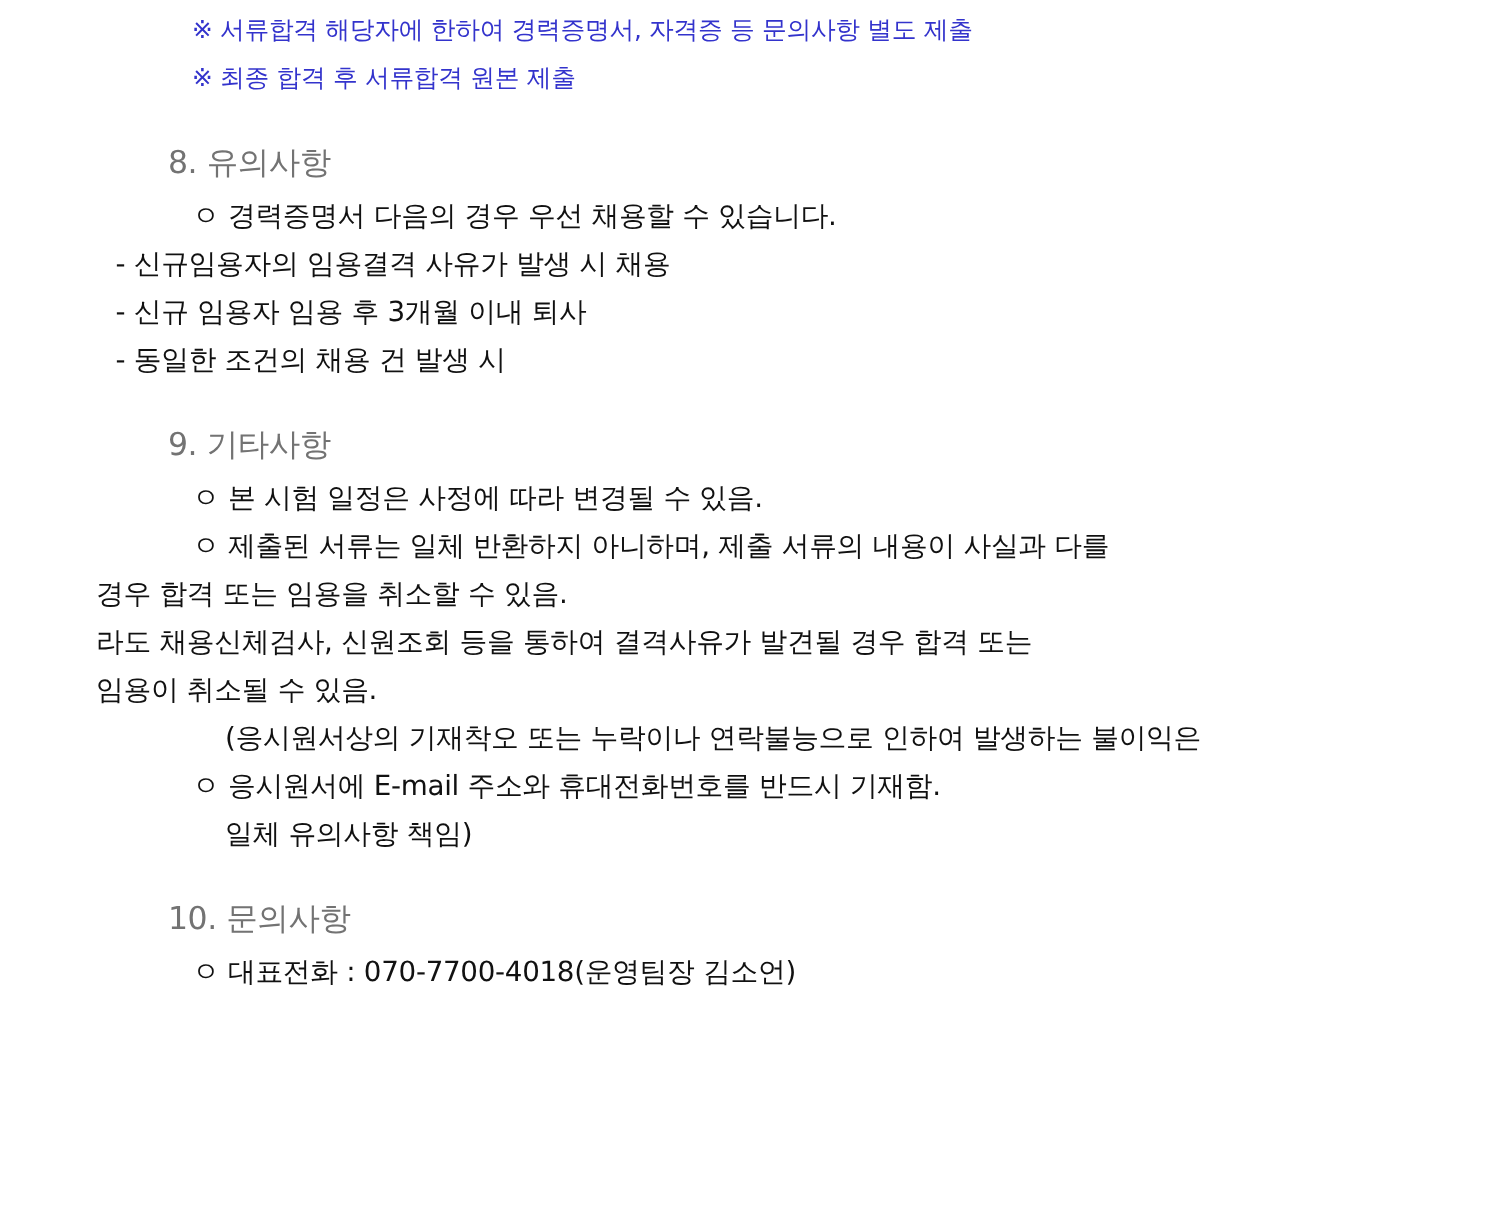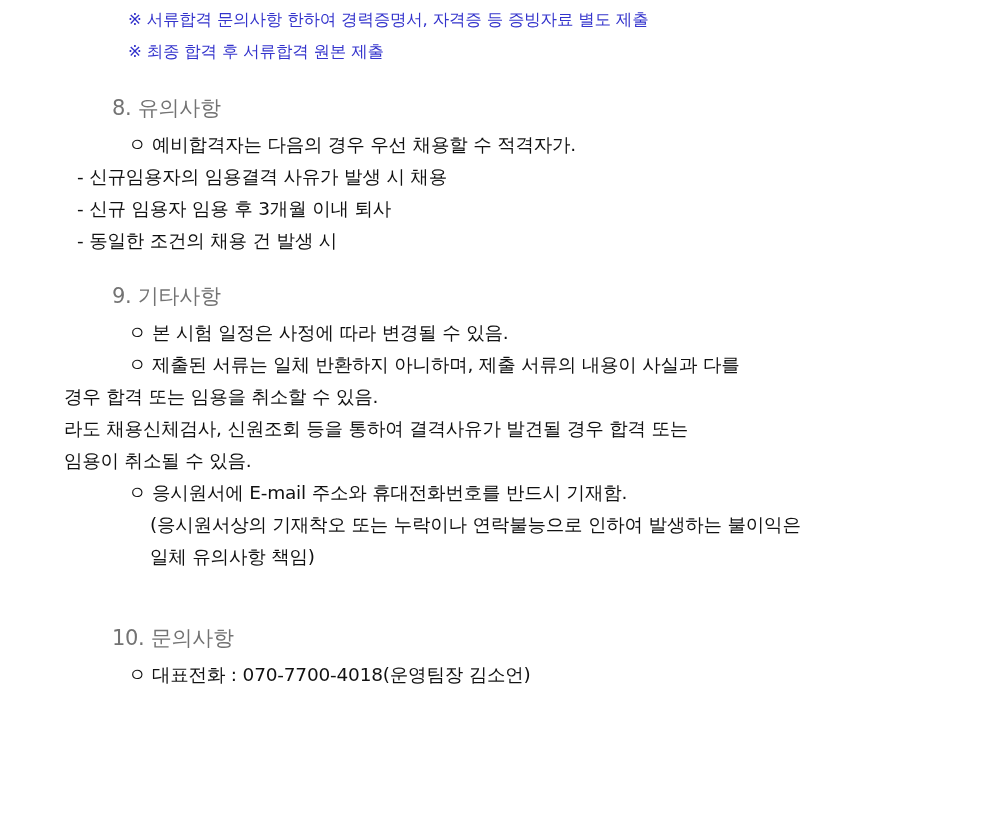--- a/index.html
+++ b/index.html
@@ -57,53 +57,53 @@
     margin-left: 77px;
   }
   .item.cont {
     margin-left: 64px;
   }
   .item.cont2 {
     margin-left: 150px;
   }
   .sec8 .item { margin-top: 2px; }
   .sec9 .item { margin-top: 2px; }
-  .sec10 { margin-top: 52px; }
+  .sec10 { margin-top: 26px; }
   .sec10 .section-title { font-size: 21px; }
 </style>
 </head>
 <body>
 
 <div class="page">
 
   <div class="note-block">
-    <div class="note-line">※ 서류합격 문의사항 한하여 경력증명서, 자격증 등 증빙자료 별도 제출</div>
+    <div class="note-line">※ 서류합격 해당자에 한하여 경력증명서, 자격증 등 문의사항 별도 제출</div>
     <div class="note-line">※ 최종 합격 후 서류합격 원본 제출</div>
   </div>
 
   <div class="section sec8">
     <div class="section-title">8. 유의사항</div>
     <div class="items">
-      <div class="item">ㅇ 예비합격자는 다음의 경우 우선 채용할 수 적격자가.</div>
+      <div class="item">ㅇ 경력증명서 다음의 경우 우선 채용할 수 있습니다.</div>
       <div class="item indent1">- 신규임용자의 임용결격 사유가 발생 시 채용</div>
       <div class="item indent1">- 신규 임용자 임용 후 3개월 이내 퇴사</div>
       <div class="item indent1">- 동일한 조건의 채용 건 발생 시</div>
     </div>
   </div>
 
   <div class="section sec9">
     <div class="section-title">9. 기타사항</div>
     <div class="items">
       <div class="item">ㅇ 본 시험 일정은 사정에 따라 변경될 수 있음.</div>
       <div class="item">ㅇ 제출된 서류는 일체 반환하지 아니하며, 제출 서류의 내용이 사실과 다를</div>
       <div class="item cont">경우 합격 또는 임용을 취소할 수 있음.</div>
       <div class="item cont">라도 채용신체검사, 신원조회 등을 통하여 결격사유가 발견될 경우 합격 또는</div>
       <div class="item cont">임용이 취소될 수 있음.</div>
+      <div class="item cont2">(응시원서상의 기재착오 또는 누락이나 연락불능으로 인하여 발생하는 불이익은</div>
       <div class="item">ㅇ 응시원서에 E-mail 주소와 휴대전화번호를 반드시 기재함.</div>
-      <div class="item cont2">(응시원서상의 기재착오 또는 누락이나 연락불능으로 인하여 발생하는 불이익은</div>
       <div class="item cont2">일체 유의사항 책임)</div>
     </div>
   </div>
 
   <div class="section sec10">
     <div class="section-title">10. 문의사항</div>
     <div class="items">
       <div class="item">ㅇ 대표전화 : 070-7700-4018(운영팀장 김소언)</div>
     </div>
   </div>

